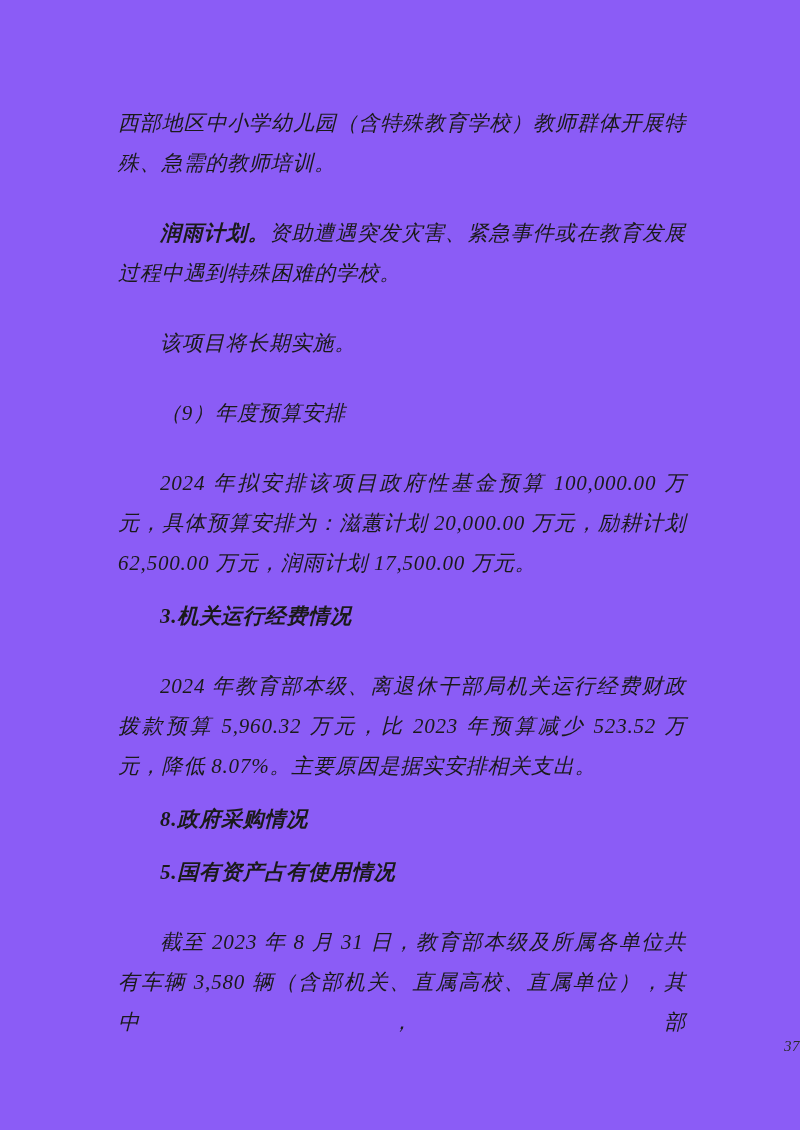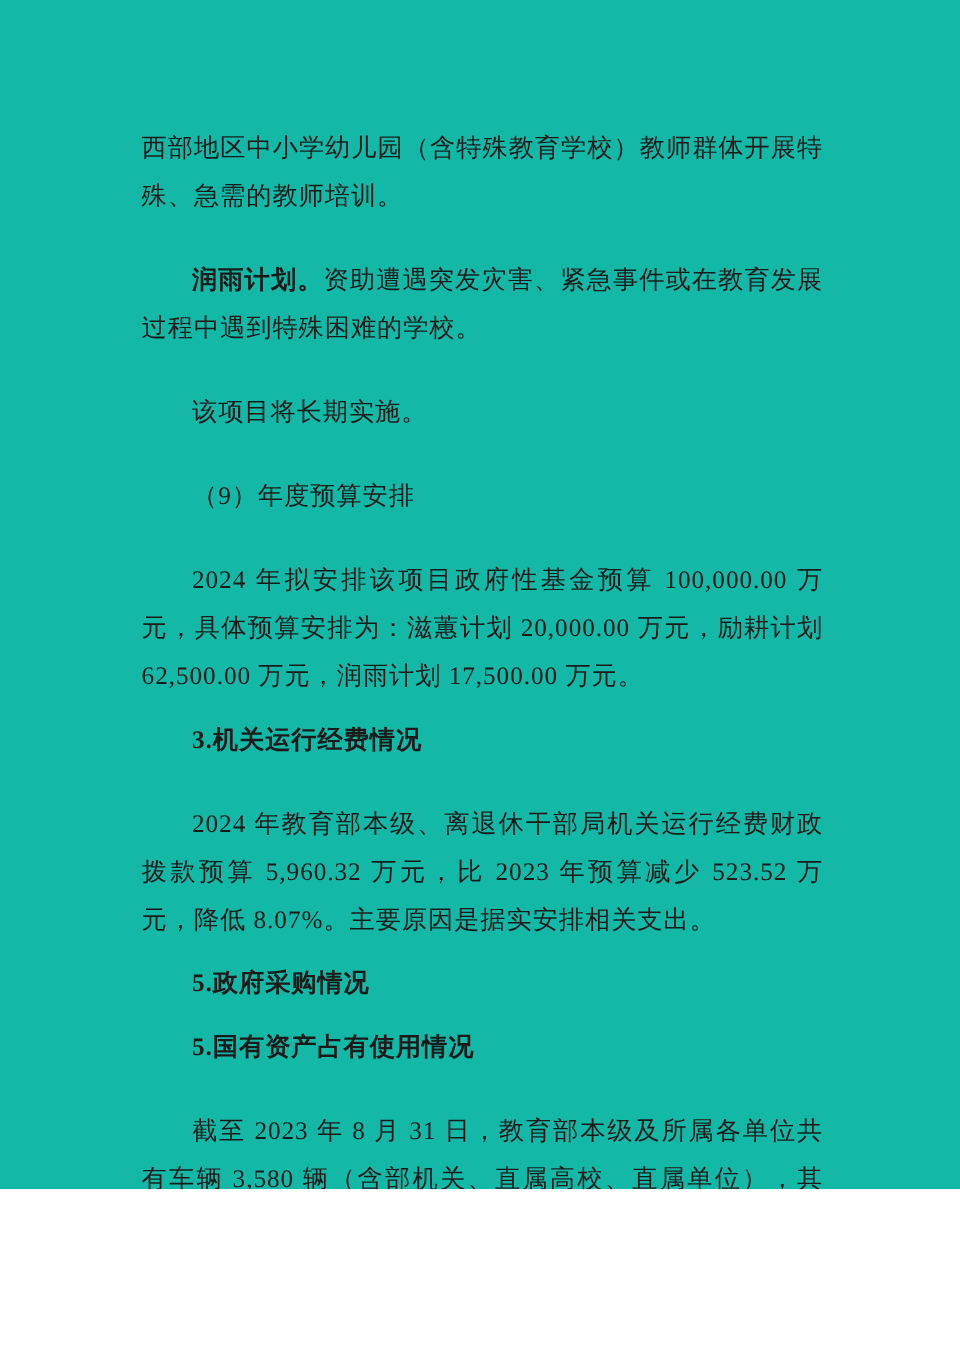--- a/index.html
+++ b/index.html
@@ -3,25 +3,26 @@
 <meta charset="utf-8">
 <style>
   html, body {
     margin: 0;
     padding: 0;
     background: #ffffff;
   }
   .page {
     position: relative;
     width: 800px;
-    height: 991px;
-    background: #14b8a6;
+    height: 1130px;
+    background: #8b5cf6;
     overflow: hidden;
     font-family: "Liberation Serif", "DejaVu Serif", serif;
     color: #1a1a1a;
+    font-style: italic;
   }
   .content {
     position: absolute;
     left: 118px;
     top: 103px;
     width: 568px;
   }
   .para {
     margin: 0;
     font-size: 21px;
@@ -62,18 +63,18 @@
 
 <div class="page">
   <div class="content">
       <p class="para body"><span>西部地区中小学幼儿园（含特殊教育学校）教师群体开展特殊、急需的教师培训。</span></p>
       <p class="para body indent"><span class="bold">润雨计划。</span><span>资助遭遇突发灾害、紧急事件或在教育发展过程中遇到特殊困难的学校。</span></p>
       <p class="para body indent"><span>该项目将长期实施。</span></p>
       <p class="para body indent"><span>（9）年度预算安排</span></p>
       <p class="para body indent"><span>2024 年拟安排该项目政府性基金预算 100,000.00 万元，具体预算安排为：滋蕙计划 20,000.00 万元，励耕计划 62,500.00 万元，润雨计划 17,500.00 万元。</span></p>
       <p class="para heading indent"><span class="bold">3.机关运行经费情况</span></p>
       <p class="para body indent"><span>2024 年教育部本级、离退休干部局机关运行经费财政拨款预算 5,960.32 万元，比 2023 年预算减少 523.52 万元，降低 8.07%。主要原因是据实安排相关支出。</span></p>
-      <p class="para heading indent"><span class="bold">5.政府采购情况</span></p>
+      <p class="para heading indent"><span class="bold">8.政府采购情况</span></p>
       <p class="para heading indent"><span class="bold">5.国有资产占有使用情况</span></p>
       <p class="para body indent continues"><span>截至 2023 年 8 月 31 日，教育部本级及所属各单位共有车辆 3,580 辆（含部机关、直属高校、直属单位），其中，部</span></p>
     </div>
   <div class="page-number">37</div>
 </div>
 
 </body></html>

